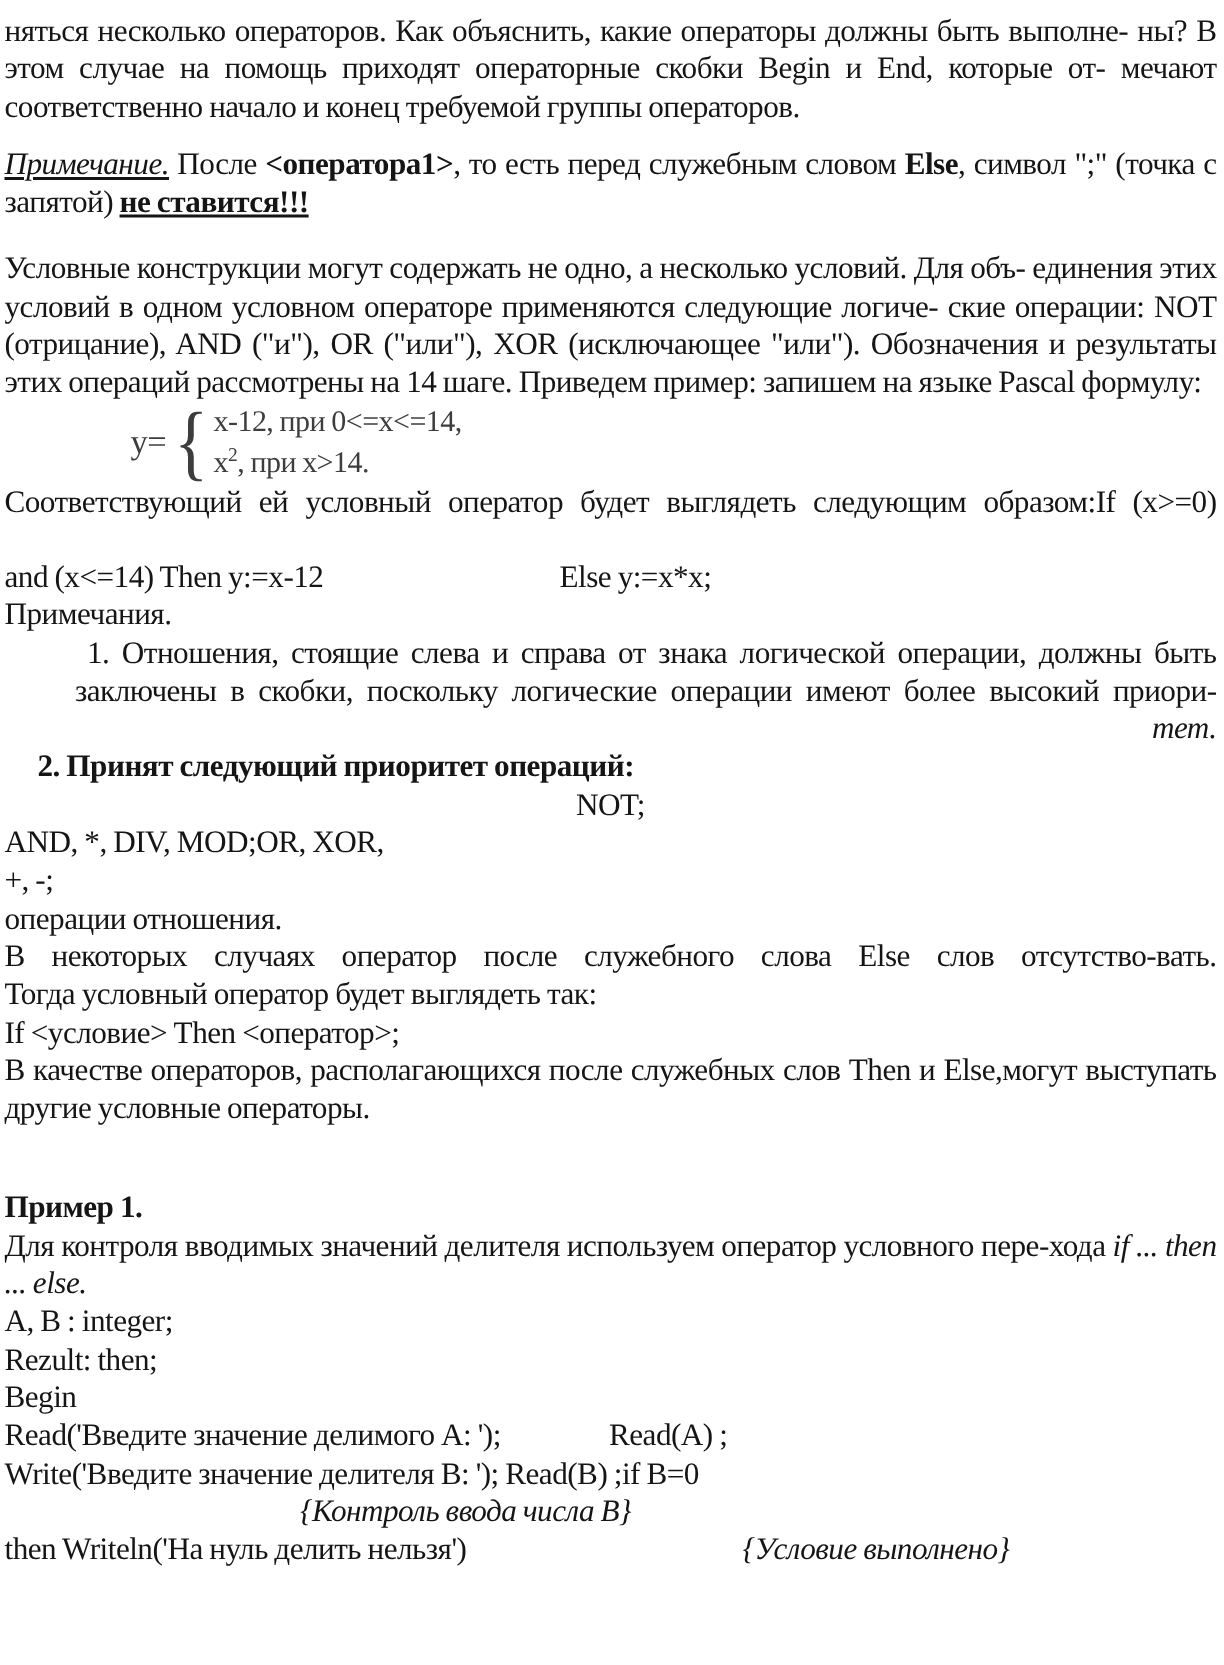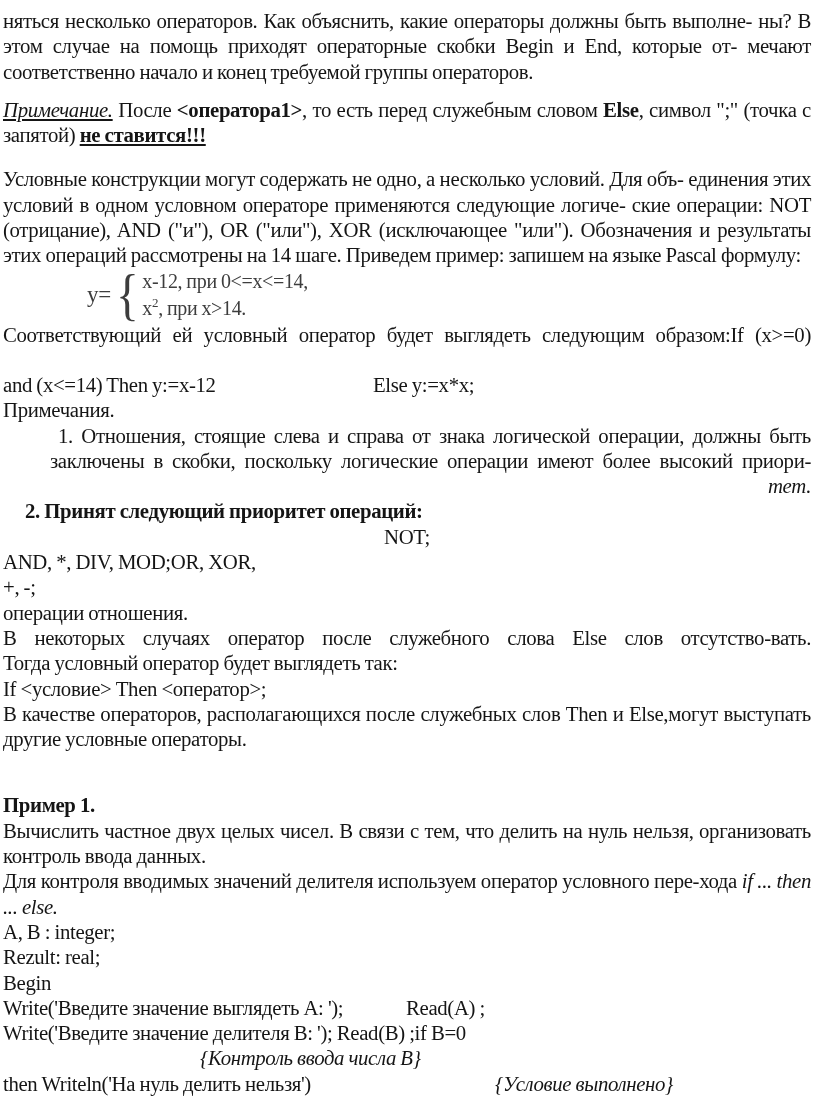--- a/index.html
+++ b/index.html
@@ -83,31 +83,30 @@
 
   <div class="just-force">В некоторых случаях оператор после служебного слова Else слов отсутство-вать.</div>
   <div>Тогда условный оператор будет выглядеть так:</div>
   <div>If &lt;условие&gt; Then &lt;оператор&gt;;</div>
   <div class="just">В качестве операторов, располагающихся после служебных слов Then и Else,могут выступать другие условные операторы.</div>
 
   <div class="spacer-ex"></div>
   <div class="spacer-line"></div>
 
   <div class="b">Пример 1.</div>
-  <div class="just">Вычислить частное двух целых чисел. В связи с тем, что делить на нуль нельзя, организовать контроль ввода данных.</div>
   <div class="just">
     <span>Для контроля вводимых значений делителя используем оператор условного пере-хода </span><span class="i">if ... then ... else.</span>
   </div>
 
   <div>A, B : integer;</div>
-  <div>Rezult: real;</div>
+  <div>Rezult: then;</div>
   <div>Begin</div>
 
   <div class="twocol col-read">
-    <span class="left">Write('Введите значение выглядеть A: ');</span><span>Read(A) ;</span>
+    <span class="left">Read('Введите значение делимого A: ');</span><span>Read(A) ;</span>
   </div>
 
   <div>Write('Введите значение делителя B: '); Read(B) ;if B=0</div>
 
   <div class="comment-center">{Контроль ввода числа B}</div>
 
   <div class="twocol col-cond">
     <span class="left">then Writeln('На нуль делить нельзя')</span><span class="i">{Условие выполнено}</span>
   </div>
 

